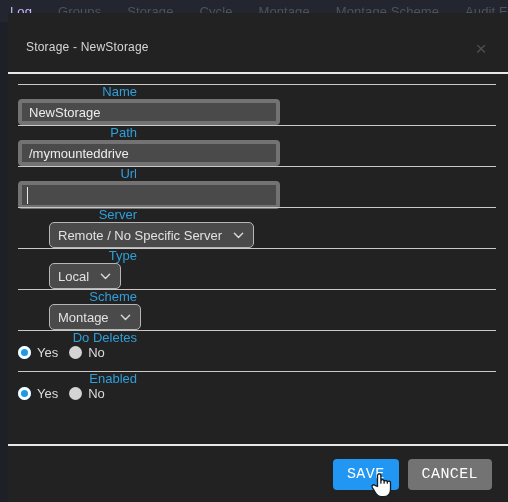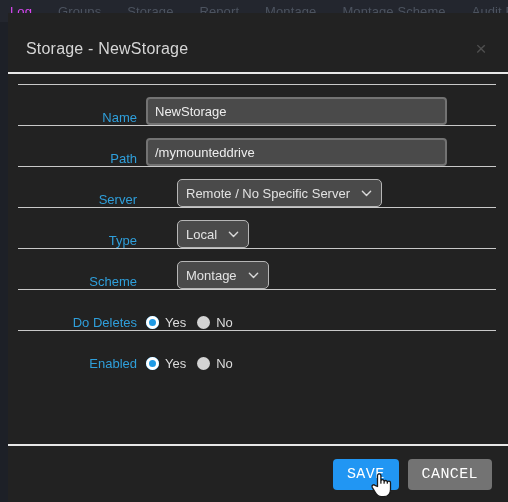--- a/index.html
+++ b/index.html
@@ -26,21 +26,21 @@
     align-items: center;
     padding-left: 10px;
     gap: 26px;
     white-space: nowrap;
   }
   .bg-nav-item {
     color: #4c535f;
     font-size: 13px;
     letter-spacing: .1px;
   }
-  .bg-nav-item.accent { color: #d946ef; }
+  .bg-nav-item.accent { color: #c4b5fd; }
 
   #bg-right-strip {
     position: absolute;
     top: 22px;
     right: 0;
     width: 8px;
     bottom: 0;
     background: #212429;
   }
   #bg-right-rule {
@@ -76,21 +76,21 @@
   
   #modal-header {
     position: relative;
     height: 59px;
     flex: none;
   }
   #modal-title {
     position: absolute;
     left: 18px;
     top: 27px;
-    font-size: 16px;
+    font-size: 12px;
     color: #d6d6d6;
     letter-spacing: .2px;
     white-space: nowrap;
   }
   #modal-close {
     position: absolute;
     right: 16px;
     top: 25px;
     width: 22px;
     height: 22px;
@@ -111,24 +111,25 @@
   
   #modal-body {
     flex: 1 1 auto;
     position: relative;
     padding-top: 10px;
     overflow: hidden;
   }
   .field-row {
     position: relative;
     display: flex;
-    align-items: flex-end;
+    align-items: flex-start;
     height: 41px;
     padding-left: 10px;
     padding-right: 2px;
+    flex-direction: column;
   }
   .field-row::before {
     content: "";
     position: absolute;
     left: 10px;
     right: 12px;
     top: 0;
     height: 1px;
     background: #c9c9c9;
   }
@@ -136,24 +137,24 @@
     width: 128px;
     flex: none;
     text-align: right;
     padding-right: 9px;
     font-size: 13px;
     color: #2f9fdb;
     white-space: nowrap;
   }
 
   .text-input {
-    width: 301px;
+    width: 262px;
     height: 28px;
     background: #4a4a4a;
-    border: 2px solid #737373;
+    border: 4px solid #737373;
     border-radius: 4px;
     color: #ededed;
     font-family: "Liberation Sans", sans-serif;
     font-size: 13px;
     padding: 0 7px;
     outline: none;
   }
   .text-input.focused {
     position: relative;
   }
@@ -262,21 +263,21 @@
   }
 </style>
 </head>
 <body>
 
 <div id="app-background">
   <div id="bg-navbar">
     <span class="bg-nav-item accent">Log</span>
     <span class="bg-nav-item">Groups</span>
     <span class="bg-nav-item">Storage</span>
-    <span class="bg-nav-item">Report</span>
+    <span class="bg-nav-item">Cycle</span>
     <span class="bg-nav-item">Montage</span>
     <span class="bg-nav-item">Montage Scheme</span>
     <span class="bg-nav-item">Audit Events Report</span>
   </div>
   <div id="bg-right-strip"></div>
   <div id="bg-right-rule"></div>
   <div id="bg-number">43</div>
 </div>
 
 <div id="modal">
@@ -292,20 +293,27 @@
     <div class="field-row">
       <div class="field-label">Name</div>
       <input class="text-input" type="text" value="NewStorage" style="">
     </div>
 
     <div class="field-row">
       <div class="field-label">Path</div>
       <input class="text-input" type="text" value="/mymounteddrive" style="">
     </div>
 
+    <div class="field-row">
+      <div class="field-label">Url</div>
+      <span class="caret-wrap">
+        <input class="text-input focused" type="text" value="" style="">
+        <span class="caret"></span>
+      </span>
+    </div>
 
     <div class="field-row">
       <div class="field-label">Server</div>
       <div class="select-box">
         <span>Remote / No Specific Server</span>
         <span class="chev">
           <svg viewBox="0 0 12 12" width="11" height="11">
               <path d="M1.5 3.5 L6 8.2 L10.5 3.5" fill="none" stroke="#d8d8d8" stroke-width="1.5" stroke-linecap="round" stroke-linejoin="round"></path>
             </svg>
         </span>

